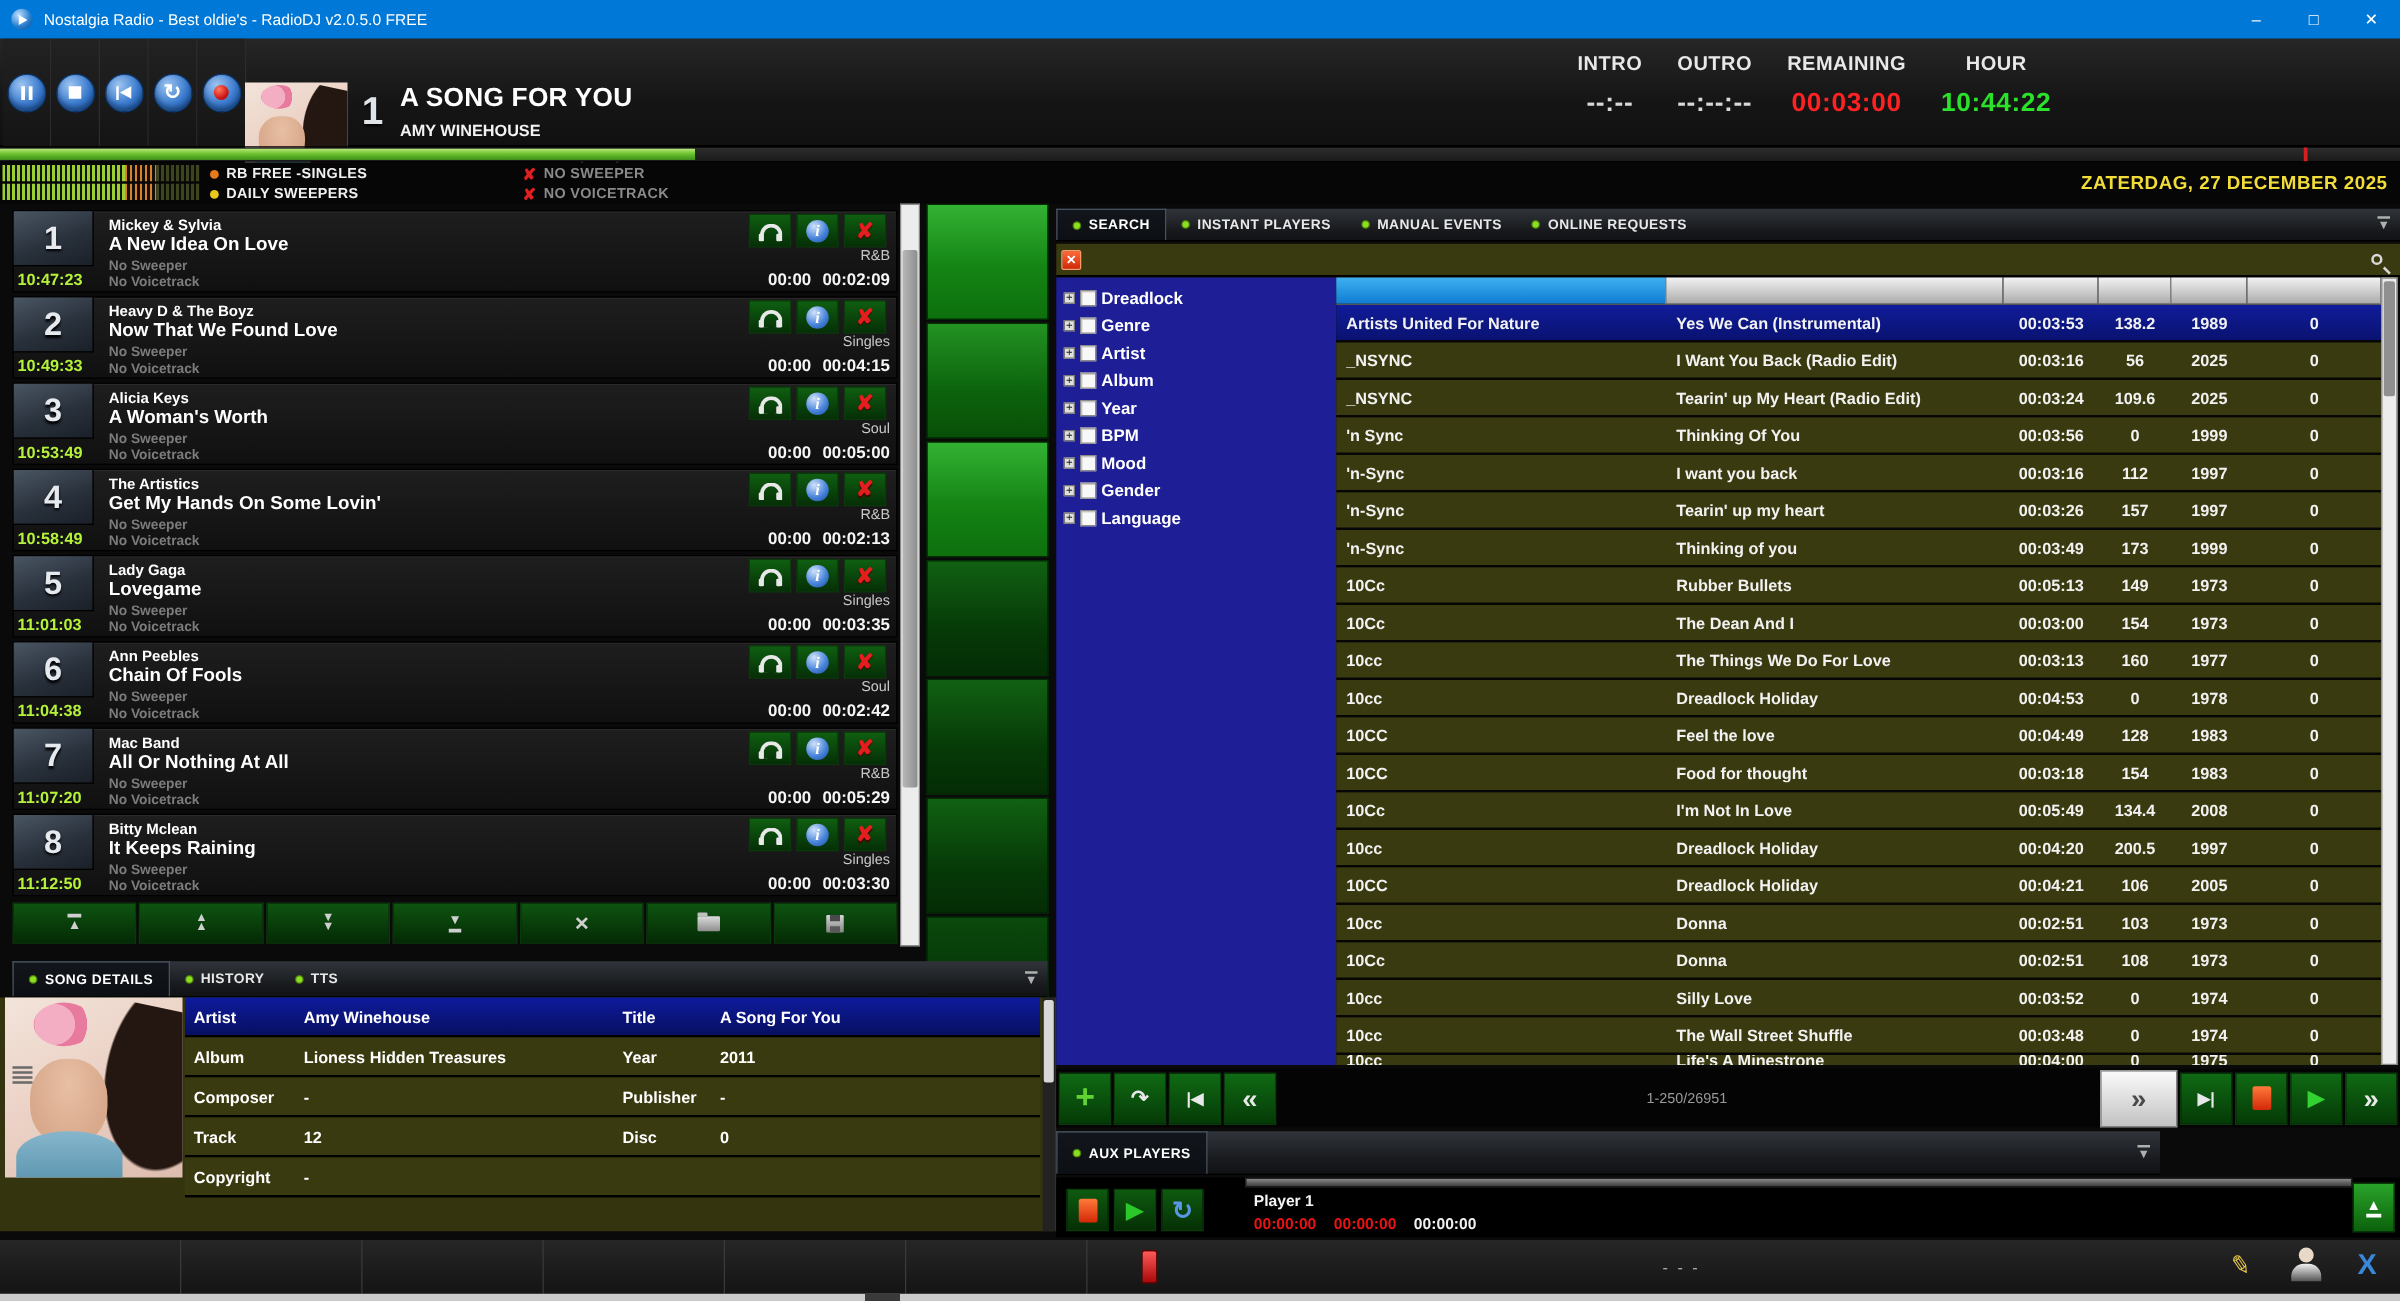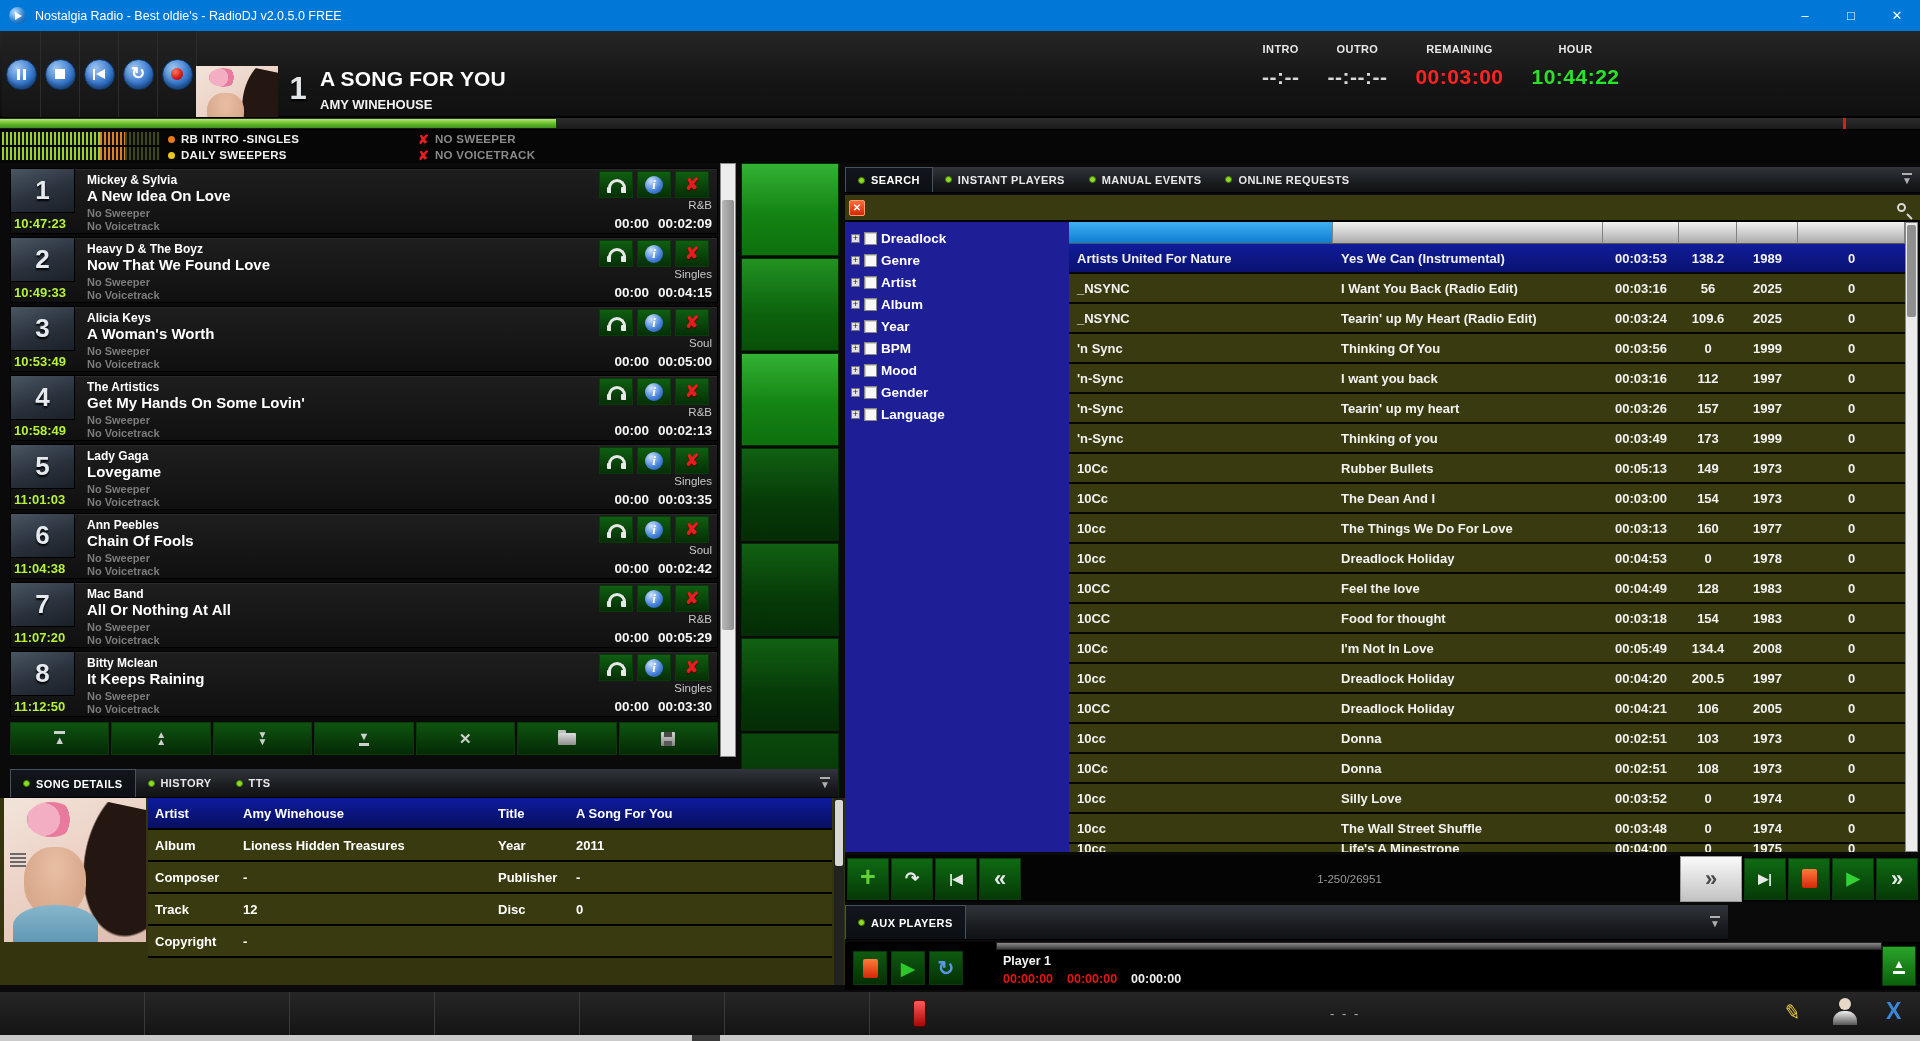--- a/index.html
+++ b/index.html
@@ -37,21 +37,21 @@
   .art .lbl{position:absolute;left:4%;top:38%;display:flex;flex-direction:column;gap:2px;}
   .art .lbl i{display:block;width:16px;height:2px;background:#6a6a6a;}
 
   .tracknum{position:absolute;left:284px;top:40px;width:28px;text-align:center;color:#dfe4e8;font-size:31px;font-weight:bold;text-shadow:0 2px 2px #000;}
   .song-title{position:absolute;left:320px;top:36px;color:#fff;font-size:21px;font-weight:bold;letter-spacing:.2px;}
   .song-artist{position:absolute;left:320px;top:66px;color:#f2f2f2;font-size:13px;font-weight:bold;}
   .song-album{position:absolute;left:320px;top:86px;color:#cfcfcf;font-size:12px;}
 
   .counters{position:absolute;left:1248px;top:12px;display:flex;}
   .counter{text-align:center;padding:0 14px;}
-  .c-label{color:#e8e8e8;font-size:11px;font-weight:bold;letter-spacing:.4px;}
+  .c-label{color:#e8e8e8;font-size:16px;font-weight:bold;letter-spacing:.4px;}
   .c-value{margin-top:10px;font-size:21px;font-weight:bold;letter-spacing:.5px;}
   .logo{position:absolute;right:8px;top:24px;font-size:31px;font-weight:bold;letter-spacing:.5px;}
   .logo .l1{color:#f3d838;text-shadow:1px 1px 0 #6a5200,-1px -1px 0 #6a5200;}
   .logo .l2{color:#e84b4b;text-shadow:1px 1px 0 #5a0a0a,-1px -1px 0 #5a0a0a;}
 
   
   .progress{position:absolute;left:0;top:117px;width:1920px;height:13px;background:linear-gradient(180deg,#2e2e2e,#1a1a1a);border-top:1px solid #000;border-bottom:1px solid #000;}
   .progress .fill{position:absolute;left:0;top:1px;height:9px;background:linear-gradient(180deg,#b8e87a,#6cc22e 45%,#3f8f1c);border-right:1px solid #123a06;}
   .progress .tick{position:absolute;top:0;width:3px;height:11px;background:#d42020;}
 
@@ -301,37 +301,38 @@
         </div>
       <div class="bar">
           <span class="seg s-g"></span>
           <span class="seg s-o"></span>
           <span class="seg s-d"></span>
         </div>
     </div>
     <div class="decks" id="decks">
         <div class="deck">
     <span class="dot" style="background: rgb(232, 122, 26);"></span>
-    <span class="dk-label">RB INTRO -SINGLES</span>
+    <span class="dk-label">RB FREE -SINGLES</span>
   </div>
         <div class="deck">
     <span class="dot" style="background: rgb(232, 200, 26);"></span>
     <span class="dk-label">DAILY SWEEPERS</span>
   </div>
       </div>
     <div class="flags" id="flags">
         <div class="flag">
     <span class="fx">✘</span>
     <span class="fl-label">NO SWEEPER</span>
   </div>
         <div class="flag">
     <span class="fx">✘</span>
     <span class="fl-label">NO VOICETRACK</span>
   </div>
       </div>
+    <div class="date">ZATERDAG, 27 DECEMBER 2025</div>
   </div>
 
   <div class="pl-rows" id="playlist-rows">
       <div class="pl-row">
     <div class="num-cell">
           <span>1</span>
         </div>
     <div class="start-time">10:47:23</div>
     <div class="pl-artist">Mickey &amp; Sylvia</div>
     <div class="pl-title">A New Idea On Love</div>

